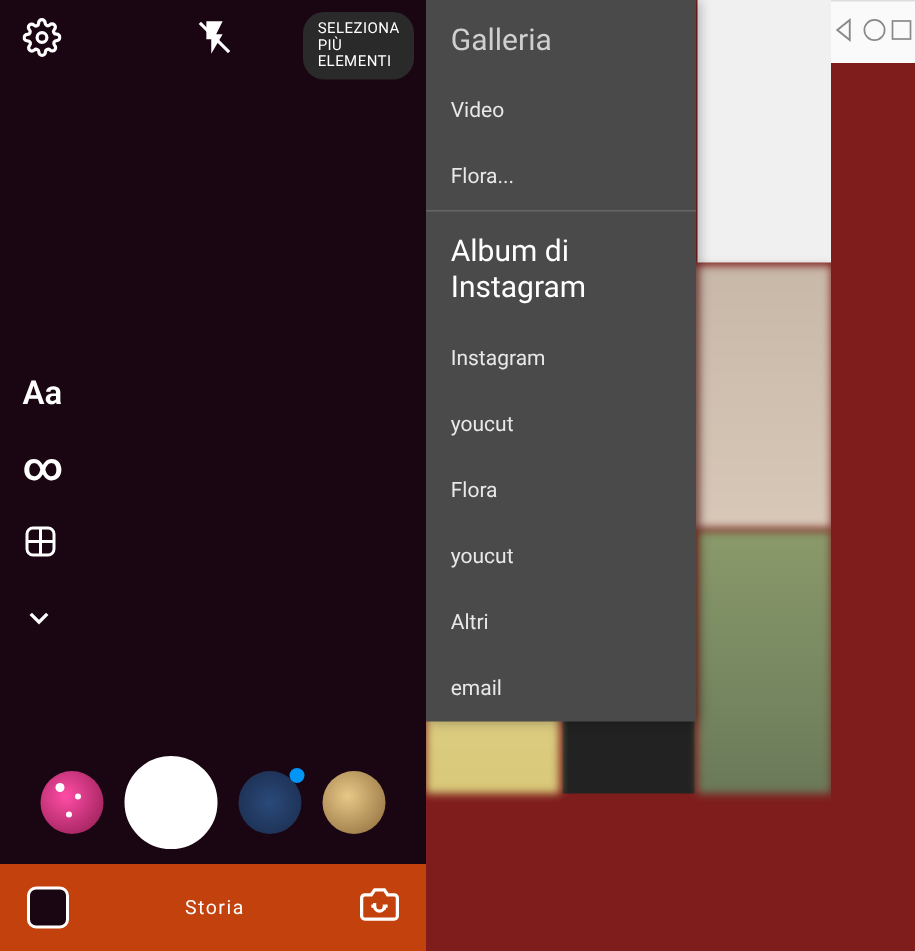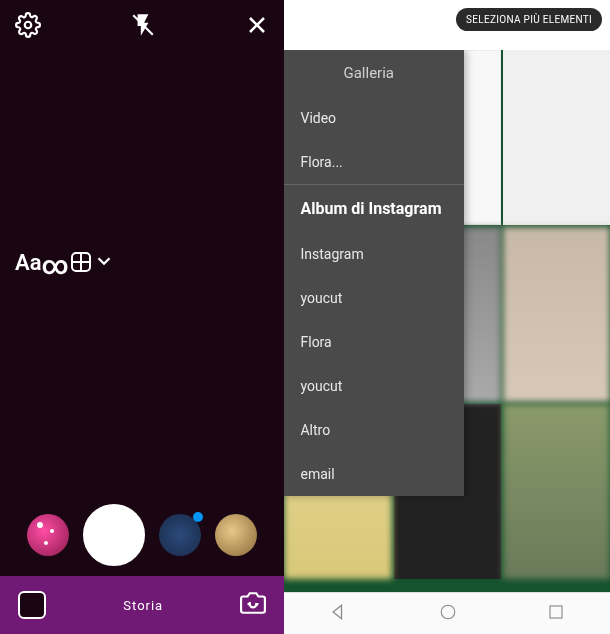--- a/index.html
+++ b/index.html
@@ -1,35 +1,35 @@
 <!DOCTYPE html>
 <html><head>
   <meta charset="utf-8">
   <style>
     * { margin: 0; padding: 0; box-sizing: border-box; }
     body { font-family: -apple-system, BlinkMacSystemFont, 'Segoe UI', Roboto, sans-serif; background: #fff; }
     .container { display: flex; width: 610px; height: 634px; }
     .left-pane { width: 305px; height: 100%; background: #000; position: relative; display: flex; flex-direction: column; }
-    .right-pane { width: 349px; height: 100%; position: relative; background: #14532d; display: flex; flex-direction: column; }
+    .right-pane { width: 349px; height: 100%; position: relative; background: #7f1d1d; display: flex; flex-direction: row; }
 
     
     .camera-view { background: #1a0612; flex: 1; position: relative; }
     .top-bar { position: absolute; top: 0; left: 0; right: 0; height: 50px; display: flex; align-items: center; justify-content: space-between; padding: 0 15px; }
     .icon-btn { color: #fff; cursor: pointer; display: flex; align-items: center; justify-content: center; }
-    .left-tools { position: absolute; left: 15px; top: 250px; display: flex; }
+    .left-tools { position: absolute; left: 15px; top: 250px; display: flex; flex-direction: column; gap: 22px; }
     .tool-item { color: #fff; font-size: 22px; font-weight: 600; }
     .bottom-effects { position: absolute; bottom: 10px; left: 0; right: 0; display: flex; align-items: center; justify-content: center; gap: 14px; }
     .effect-circle { width: 42px; height: 42px; border-radius: 50%; }
     .effect-pink { background: radial-gradient(circle at 40% 40%, #ff4da6, #8b1a4d); position: relative; }
     .effect-pink::after { content: ''; position: absolute; top: 8px; left: 10px; width: 6px; height: 6px; background: #fff; border-radius: 50%; box-shadow: 12px 6px 0 -1px #fff, 6px 18px 0 -1px #fff; }
     .capture-btn { width: 62px; height: 62px; border-radius: 50%; border: 4px solid #fff; background: #fff; }
     .effect-face { width: 42px; height: 42px; border-radius: 50%; background: radial-gradient(circle at center, #2a4a7a, #1a2a4a); position: relative; }
     .effect-face::after { content: ''; position: absolute; top: -2px; right: -2px; width: 10px; height: 10px; background: #0095f6; border-radius: 50%; }
     .effect-gold { background: radial-gradient(circle at 40% 40%, #e8c888, #8a6838); }
-    .footer-bar { background: #701a75; height: 58px; display: flex; align-items: center; justify-content: space-between; padding: 0 18px; }
+    .footer-bar { background: #c2410c; height: 58px; display: flex; align-items: center; justify-content: space-between; padding: 0 18px; }
     .gallery-thumb { width: 28px; height: 28px; border: 2px solid #fff; border-radius: 6px; background: #1a0612; }
     .storia-label { color: #fff; font-size: 13px; letter-spacing: 1px; }
     .switch-cam { color: #fff; }
 
     
     .gallery-header { height: 50px; background: #fff; position: relative; }
     .select-pill { position: absolute; top: 8px; right: 8px; background: #2a2a2a; color: #fff; font-size: 10px; padding: 6px 10px; border-radius: 14px; letter-spacing: 0.3px; }
     .gallery-body { flex: 1; position: relative; overflow: hidden; }
     .photo-grid { position: absolute; inset: 0; display: grid; grid-template-columns: repeat(3, 1fr); grid-auto-rows: 175px; gap: 2px; }
     .photo-item { background: #ddd; }
@@ -38,22 +38,22 @@
     .p3 { background: #f0f0f0; }
     .p4 { background: linear-gradient(#c8c0b8, #d8d0c8); filter: blur(2px); }
     .p5 { background: linear-gradient(#888, #aaa); filter: blur(3px); }
     .p6 { background: linear-gradient(#c8b8a8, #d8c8b8); filter: blur(3px); }
     .p7 { background: linear-gradient(#e8d898, #d8c878); filter: blur(3px); }
     .p8 { background: #222; }
     .p9 { background: linear-gradient(#8a9a6a, #6a7a5a); filter: blur(3px); }
 
     .dropdown-menu { position: absolute; top: 0; left: 0; width: 180px; background: #4a4a4a; z-index: 10; display: flex; flex-direction: column; box-shadow: 2px 0 8px rgba(0,0,0,0.3); }
     .dd-item { color: #e8e8e8; padding: 14px 16px; font-size: 14px; cursor: pointer; }
-    .dd-title { color: #d0d0d0; font-size: 15px; margin-left: 43px; }
-    .dd-header { color: #fff; font-weight: 700; padding: 14px 16px; font-size: 16px; border-top: 1px solid #666; }
+    .dd-title { color: #d0d0d0; font-size: 20px; }
+    .dd-header { color: #fff; font-weight: 400; padding: 14px 16px; font-size: 20px; border-top: 1px solid #666; }
     .dd-top { padding: 14px 16px; }
 
     .nav-bar { height: 42px; background: #fafafa; border-top: 1px solid #ddd; display: flex; align-items: center; justify-content: space-around; }
     .nav-icon { color: #666; }
   </style>
 </head>
 <body>
 
 <div class="container">
 
@@ -138,21 +138,21 @@
 
       <div class="dropdown-menu">
         <div class="dd-top dd-title">Galleria</div>
         <div class="dd-item">Video</div>
         <div class="dd-item">Flora...</div>
         <div class="dd-header">Album di Instagram</div>
         <div class="dd-item">Instagram</div>
         <div class="dd-item">youcut</div>
         <div class="dd-item">Flora</div>
         <div class="dd-item">youcut</div>
-        <div class="dd-item">Altro</div>
+        <div class="dd-item">Altri</div>
         <div class="dd-item">email</div>
       </div>
     </div>
 
     <div class="nav-bar">
       <span class="nav-icon">
         <svg width="20" height="20" viewBox="0 0 24 24" fill="none" stroke="#888" stroke-width="1.5">
             <polygon points="15 4 5 12 15 20"></polygon>
           </svg>
       </span>

